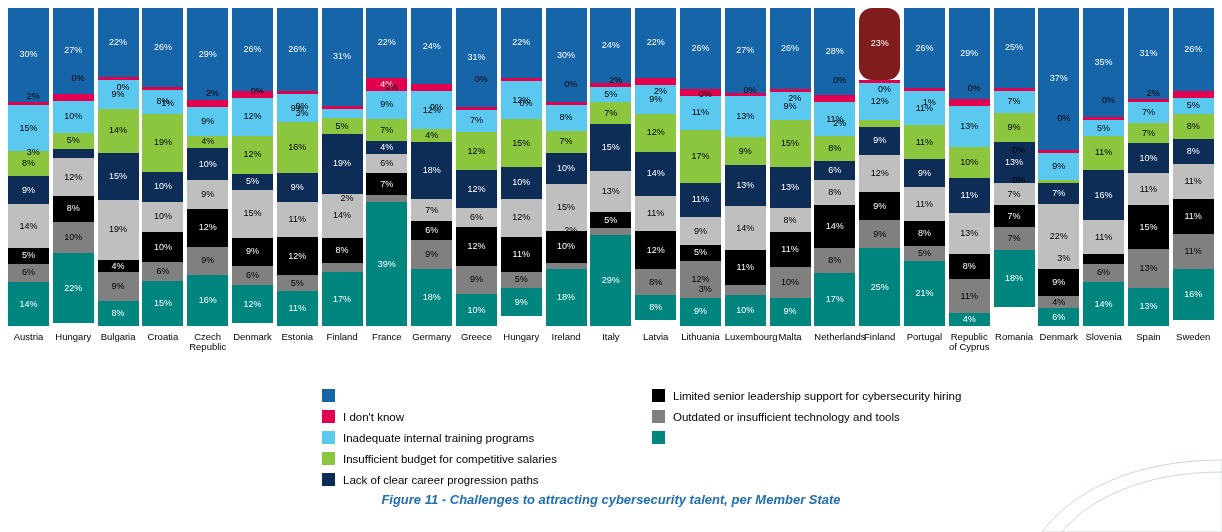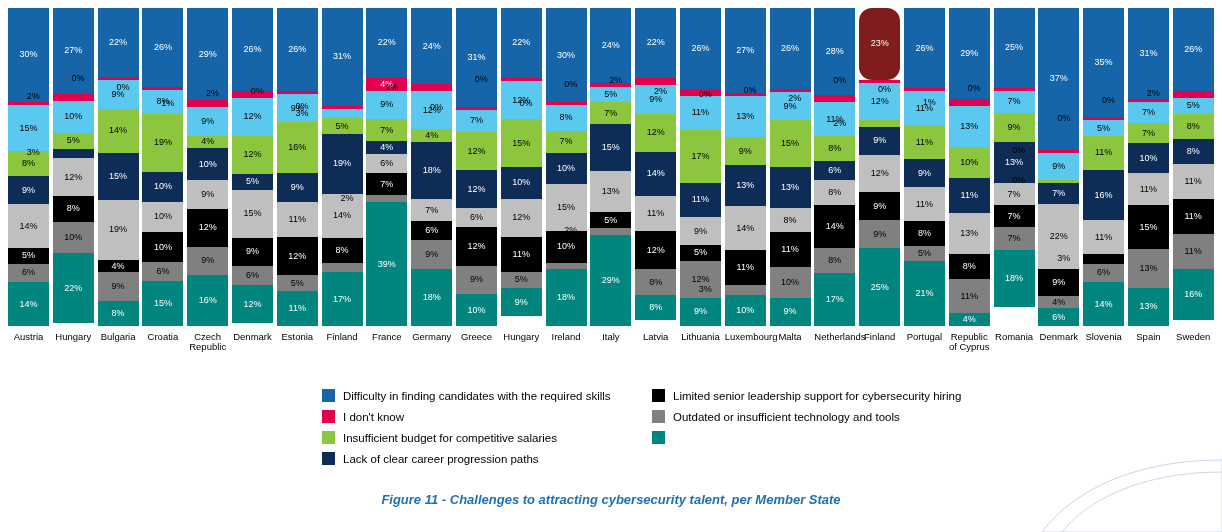--- a/index.html
+++ b/index.html
@@ -922,25 +922,28 @@
       <div class="xlab">Slovenia</div>
       <div class="xlab">Spain</div>
       <div class="xlab">Sweden</div>
     </div>
 </div>
 
 <div id="legend">
   <div class="legend-col" id="legend-left">
       <div class="legend-item">
         <div class="swatch" style="background: rgb(21, 101, 168);"></div>
-        <div class="legend-text">Difficulty in finding candidates with the required skills</div>
       </div>
       <div class="legend-item">
         <div class="swatch" style="background: rgb(227, 0, 79);"></div>
         <div class="legend-text">I don't know</div>
+      </div>
+      <div class="legend-item">
+        <div class="swatch" style="background: rgb(91, 200, 239);"></div>
+        <div class="legend-text">Inadequate internal training programs</div>
       </div>
       <div class="legend-item">
         <div class="swatch" style="background: rgb(140, 198, 62);"></div>
         <div class="legend-text">Insufficient budget for competitive salaries</div>
       </div>
       <div class="legend-item">
         <div class="swatch" style="background: rgb(13, 45, 86);"></div>
         <div class="legend-text">Lack of clear career progression paths</div>
       </div>
     </div>

